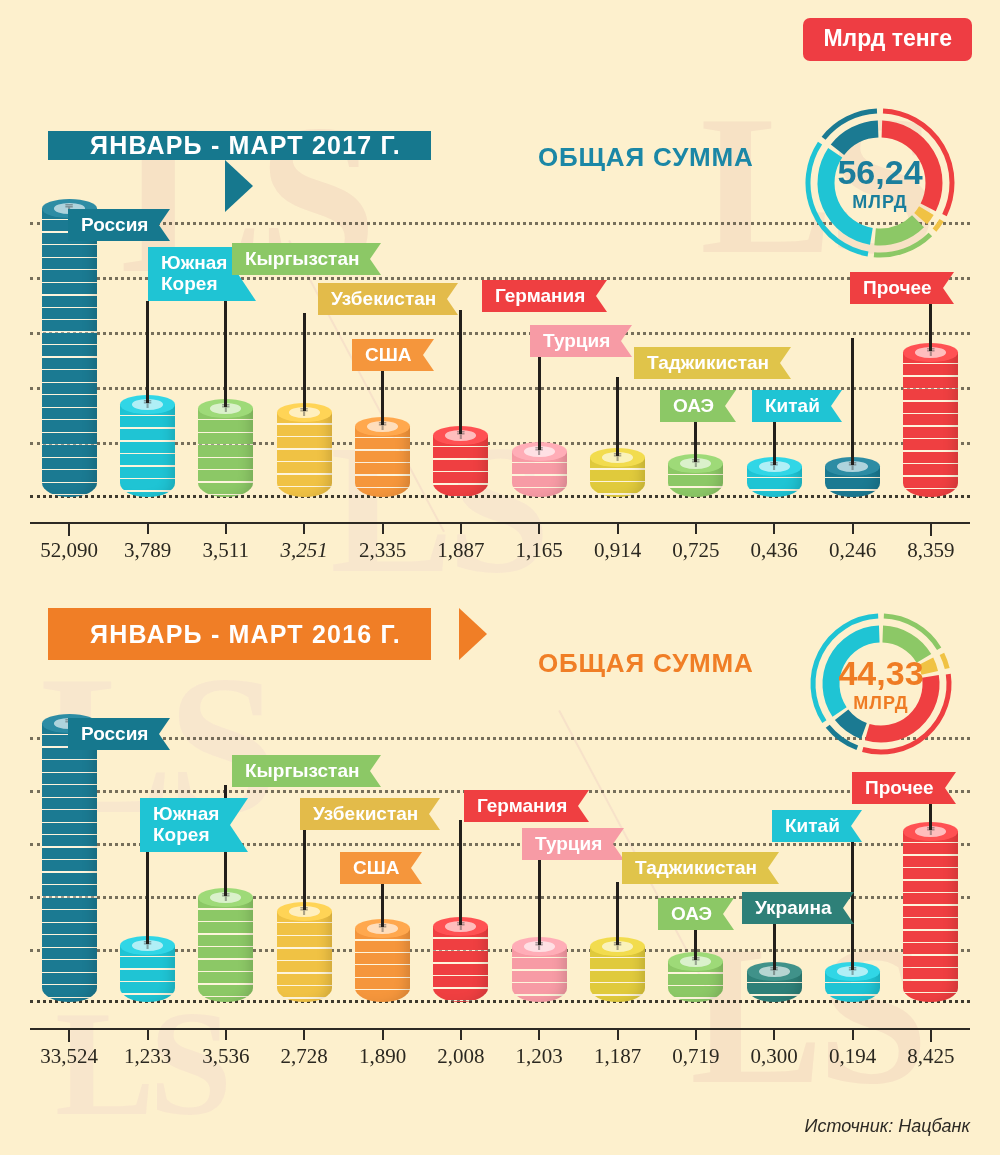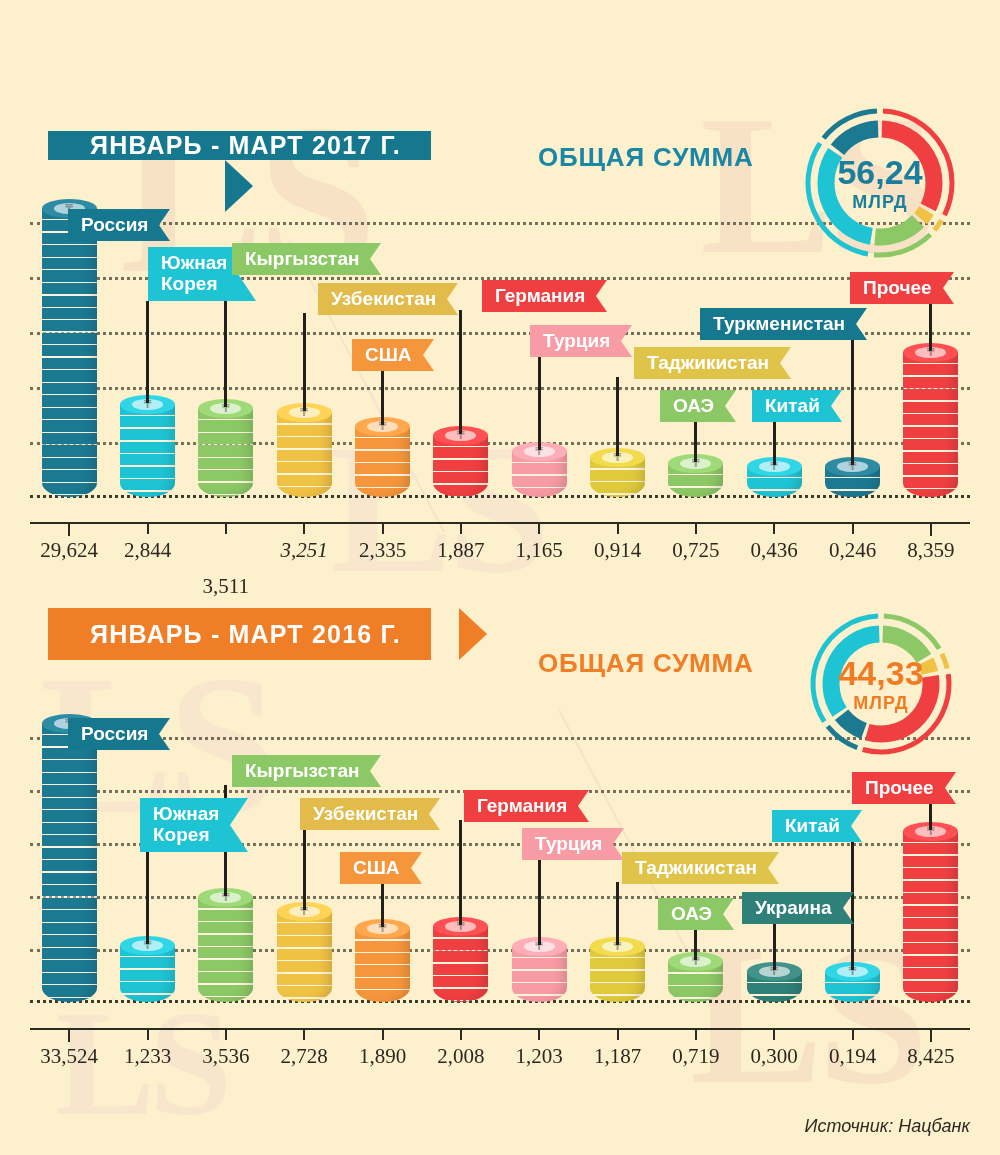--- a/index.html
+++ b/index.html
@@ -163,20 +163,21 @@
 
   <div class="wm w1">LS</div>
   <div class="wm w2">LS</div>
   <div class="wm w3">LS</div>
   <div class="wm w4">LS</div>
   <div class="wm w5">LS</div>
   <div class="wm w6">LS</div>
   <div class="wm-line" style="left:290px; top:240px; width:330px; transform:rotate(62deg);"></div>
   <div class="wm-line" style="left:560px; top:710px; width:330px; transform:rotate(62deg);"></div>
 
+  <div class="badge-units">Млрд тенге</div>
 
   <div class="band blue" style="left:48px; top:131px;flex-direction:column;">
     <div class="band-body">ЯНВАРЬ - МАРТ 2017 Г.</div>
     <div class="band-arrow"></div>
   </div>
   <div class="sum-label blue" style="left:538px; top:142px;">ОБЩАЯ СУММА</div>
   <div class="donut blue" id="donut1" style="left:800px; top:103px; width:160px; height:160px;">
       <svg width="160" height="160" viewBox="0 0 160 160" style="position: absolute; inset: 0px;">
         <path d="M 83.0150470685024 8.063156232882193 A 72 72 0 0 1 144.4912467372377 112.0137329013148" fill="none" stroke="#ef3f41" stroke-width="5"></path>
         <path d="M 141.58622673155648 117.29794467486538 A 72 72 0 0 1 134.50364400692644 127.04628348728761" fill="none" stroke="#f0c244" stroke-width="5"></path>
@@ -355,49 +356,45 @@
       <div class="bar-col" style="left: 795.083px; width: 54.8333px; height: 40px;">
         <div class="stack" style="height: 40px;">
           <div class="body" style="background: repeating-linear-gradient(rgb(27, 122, 146) 0px, rgb(27, 122, 146) 11px, rgba(255, 255, 255, 0.3) 11px, rgba(255, 255, 255, 0.3) 12.5px); box-shadow: rgba(0, 0, 0, 0.18) -8px 0px 14px -6px inset;"></div>
           <div class="cap" style="background: rgb(45, 140, 164);">
             <div class="inner">
               <span class="tenge">₸</span>
             </div>
           </div>
         </div>
       </div>
-      <div class="flag" style="left: 670px; top: 123px;">
-        <div class="ftext" style="background: rgb(22, 120, 142);">Туркменистан</div>
-        <div class="fnotch" style="width: 0px; height: 0px; border-top: 16px solid rgb(22, 120, 142); border-bottom: 16px solid rgb(22, 120, 142); border-right: 11.0345px solid transparent;"></div>
-      </div>
       <div class="pin" style="left: 821px; top: 153px; height: 127px;"></div>
       <div class="bar-col" style="left: 873.417px; width: 54.8333px; height: 154px;">
         <div class="stack" style="height: 154px;">
           <div class="body" style="background: repeating-linear-gradient(rgb(239, 63, 65) 0px, rgb(239, 63, 65) 11px, rgba(255, 255, 255, 0.3) 11px, rgba(255, 255, 255, 0.3) 12.5px); box-shadow: rgba(0, 0, 0, 0.18) -8px 0px 14px -6px inset;"></div>
           <div class="cap" style="background: rgb(255, 81, 83);">
             <div class="inner">
               <span class="tenge">₸</span>
             </div>
           </div>
         </div>
       </div>
       <div class="flag" style="left: 820px; top: 87px;">
         <div class="ftext" style="background: rgb(239, 63, 65);">Прочее</div>
         <div class="fnotch" style="width: 0px; height: 0px; border-top: 16px solid rgb(239, 63, 65); border-bottom: 16px solid rgb(239, 63, 65); border-right: 11.0345px solid transparent;"></div>
       </div>
       <div class="pin" style="left: 899.333px; top: 117px; height: 49px;"></div>
     </div>
   <div class="axis-wrap" id="axis1" style="left:30px; top:522px; width:940px; height:60px;">
       <div class="axis-line"></div>
       <div class="tick edge" style="left: 38.1667px;"></div>
-      <div class="vlabel" style="left: -5.83333px; width: 90px;">29,624</div>
+      <div class="vlabel" style="left: -5.83333px; width: 90px;">52,090</div>
       <div class="tick" style="left: 116.5px;"></div>
-      <div class="vlabel" style="left: 72.5px; width: 90px;">2,844</div>
+      <div class="vlabel" style="left: 72.5px; width: 90px;">3,789</div>
       <div class="tick" style="left: 194.833px;"></div>
-      <div class="vlabel" style="left: 150.833px; width: 90px; margin-top: 36px;">3,511</div>
+      <div class="vlabel" style="left: 150.833px; width: 90px;">3,511</div>
       <div class="tick" style="left: 273.167px;"></div>
       <div class="vlabel" style="left: 229.167px; width: 90px; font-style: italic;">3,251</div>
       <div class="tick" style="left: 351.5px;"></div>
       <div class="vlabel" style="left: 307.5px; width: 90px;">2,335</div>
       <div class="tick" style="left: 429.833px;"></div>
       <div class="vlabel" style="left: 385.833px; width: 90px;">1,887</div>
       <div class="tick" style="left: 508.167px;"></div>
       <div class="vlabel" style="left: 464.167px; width: 90px;">1,165</div>
       <div class="tick" style="left: 586.5px;"></div>
       <div class="vlabel" style="left: 542.5px; width: 90px;">0,914</div>

